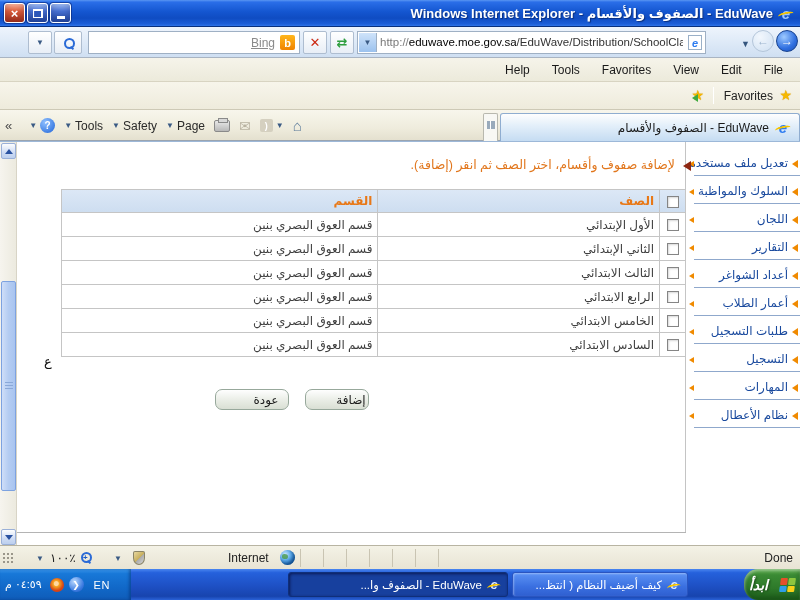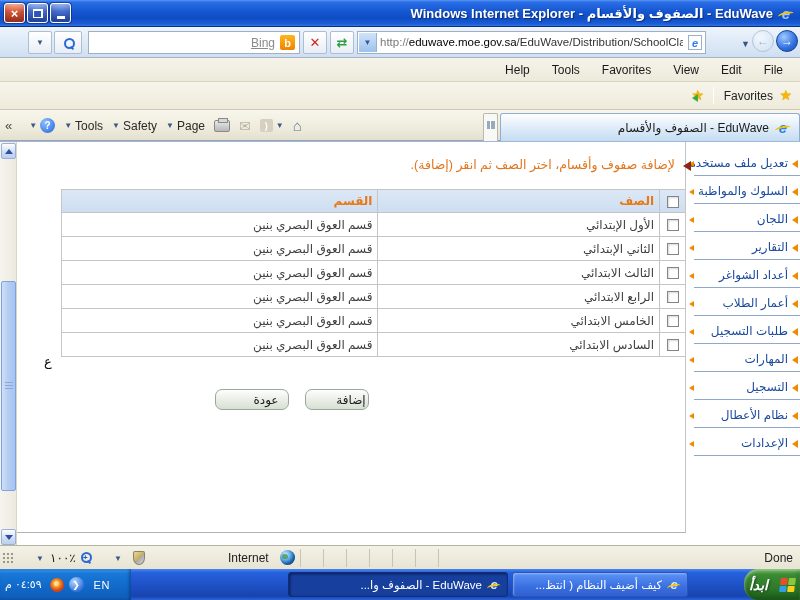--- a/index.html
+++ b/index.html
@@ -387,45 +387,39 @@
 
       <div class="side-item">
         <span class="arrow-r"></span>
         <span class="side-label">طلبات التسجيل</span>
         <span class="mini-arrow-l"></span>
         <span class="underline"></span>
       </div>
 
       <div class="side-item">
         <span class="arrow-r"></span>
+        <span class="side-label">التسجيل</span>
+        <span class="mini-arrow-l"></span>
+        <span class="underline"></span>
+      </div>
+
+      <div class="side-item">
+        <span class="arrow-r"></span>
         <span class="side-label">المهارات</span>
         <span class="mini-arrow-l"></span>
         <span class="underline"></span>
       </div>
 
       <div class="side-item">
         <span class="arrow-r"></span>
-        <span class="side-label">التسجيل</span>
-        <span class="mini-arrow-l"></span>
-        <span class="underline"></span>
-      </div>
-
-      <div class="side-item">
-        <span class="arrow-r"></span>
         <span class="side-label">نظام الأعطال</span>
         <span class="mini-arrow-l"></span>
         <span class="underline"></span>
       </div>
 
-      <div class="side-item">
-        <span class="arrow-r"></span>
-        <span class="side-label">الإعدادات</span>
-        <span class="mini-arrow-l"></span>
-        <span class="underline"></span>
-      </div>
 
     </div>
 
   <div class="main">
     <span class="instr-arrow"></span>
     <div class="instr">لإضافة صفوف وأقسام، اختر الصف ثم انقر (إضافة).</div>
 
     <table class="tbl">
       <thead>
         <tr class="thr">

